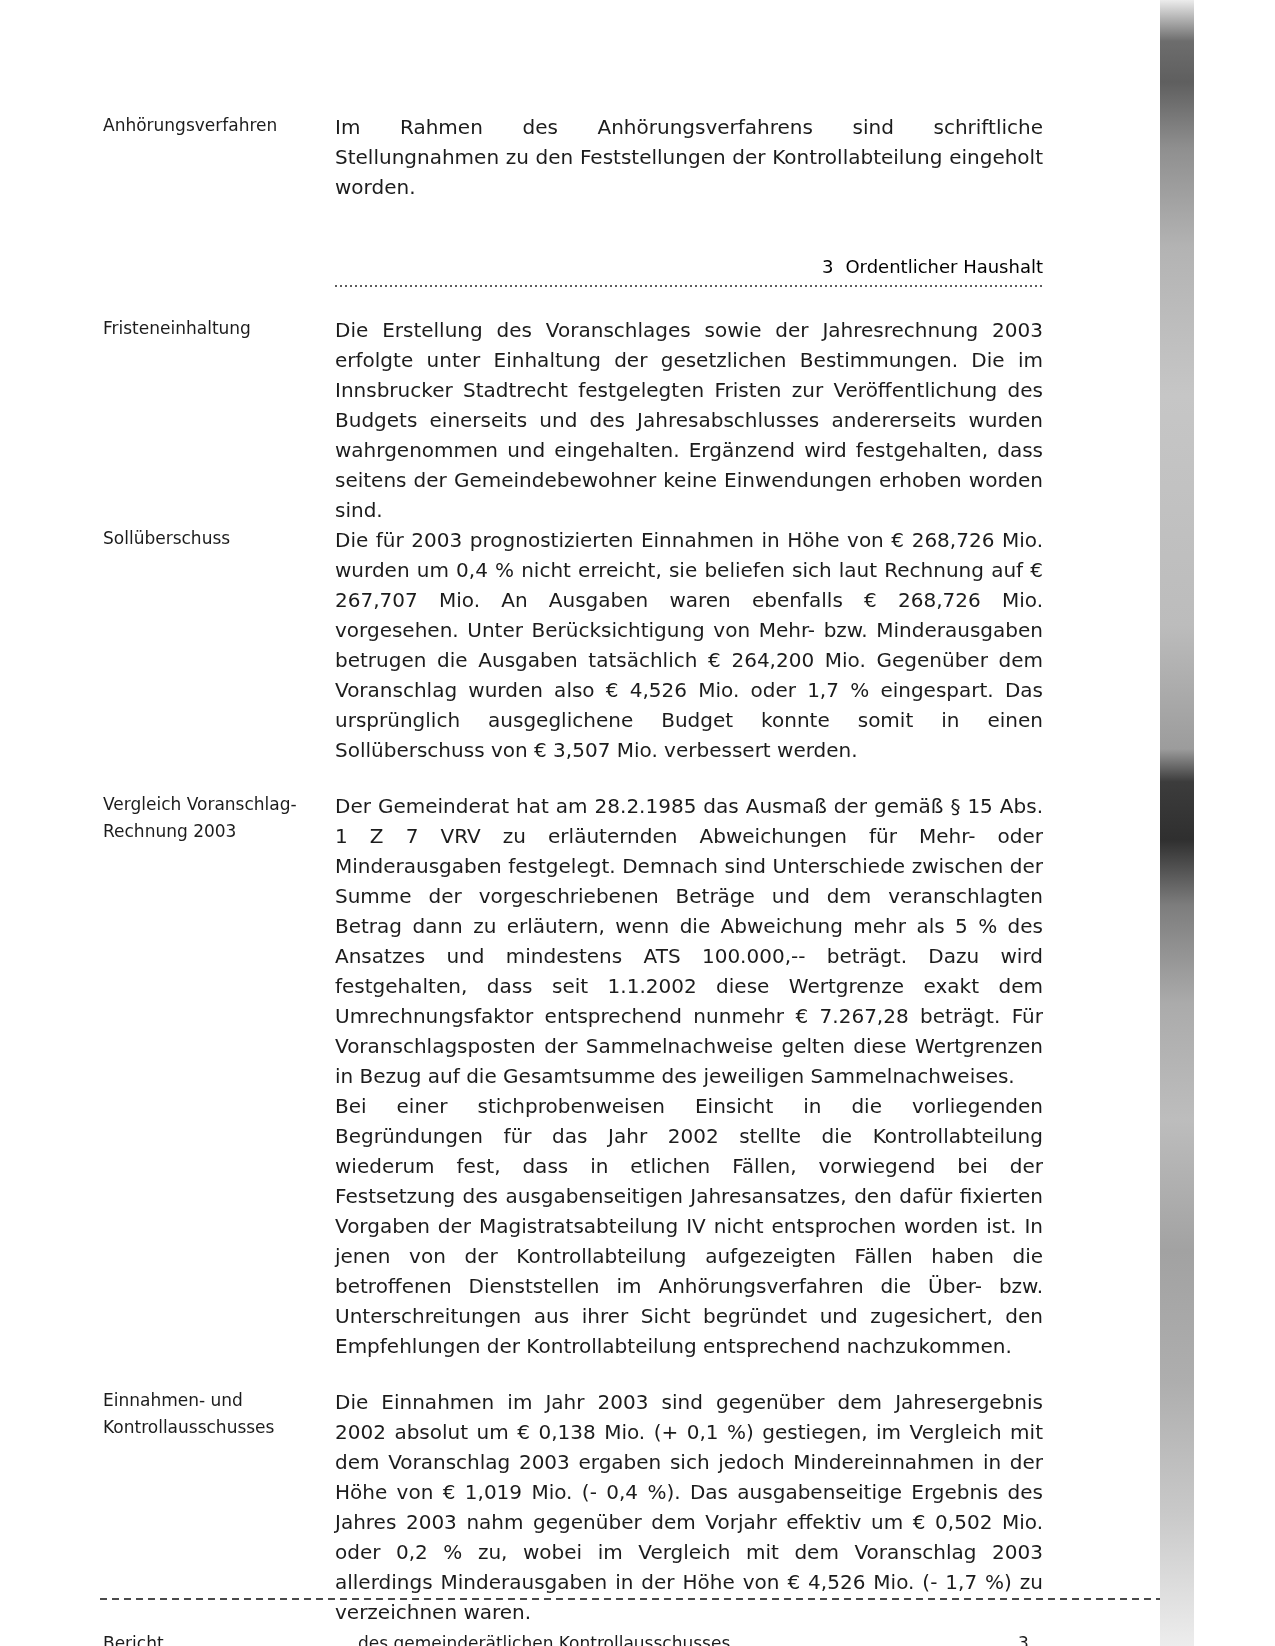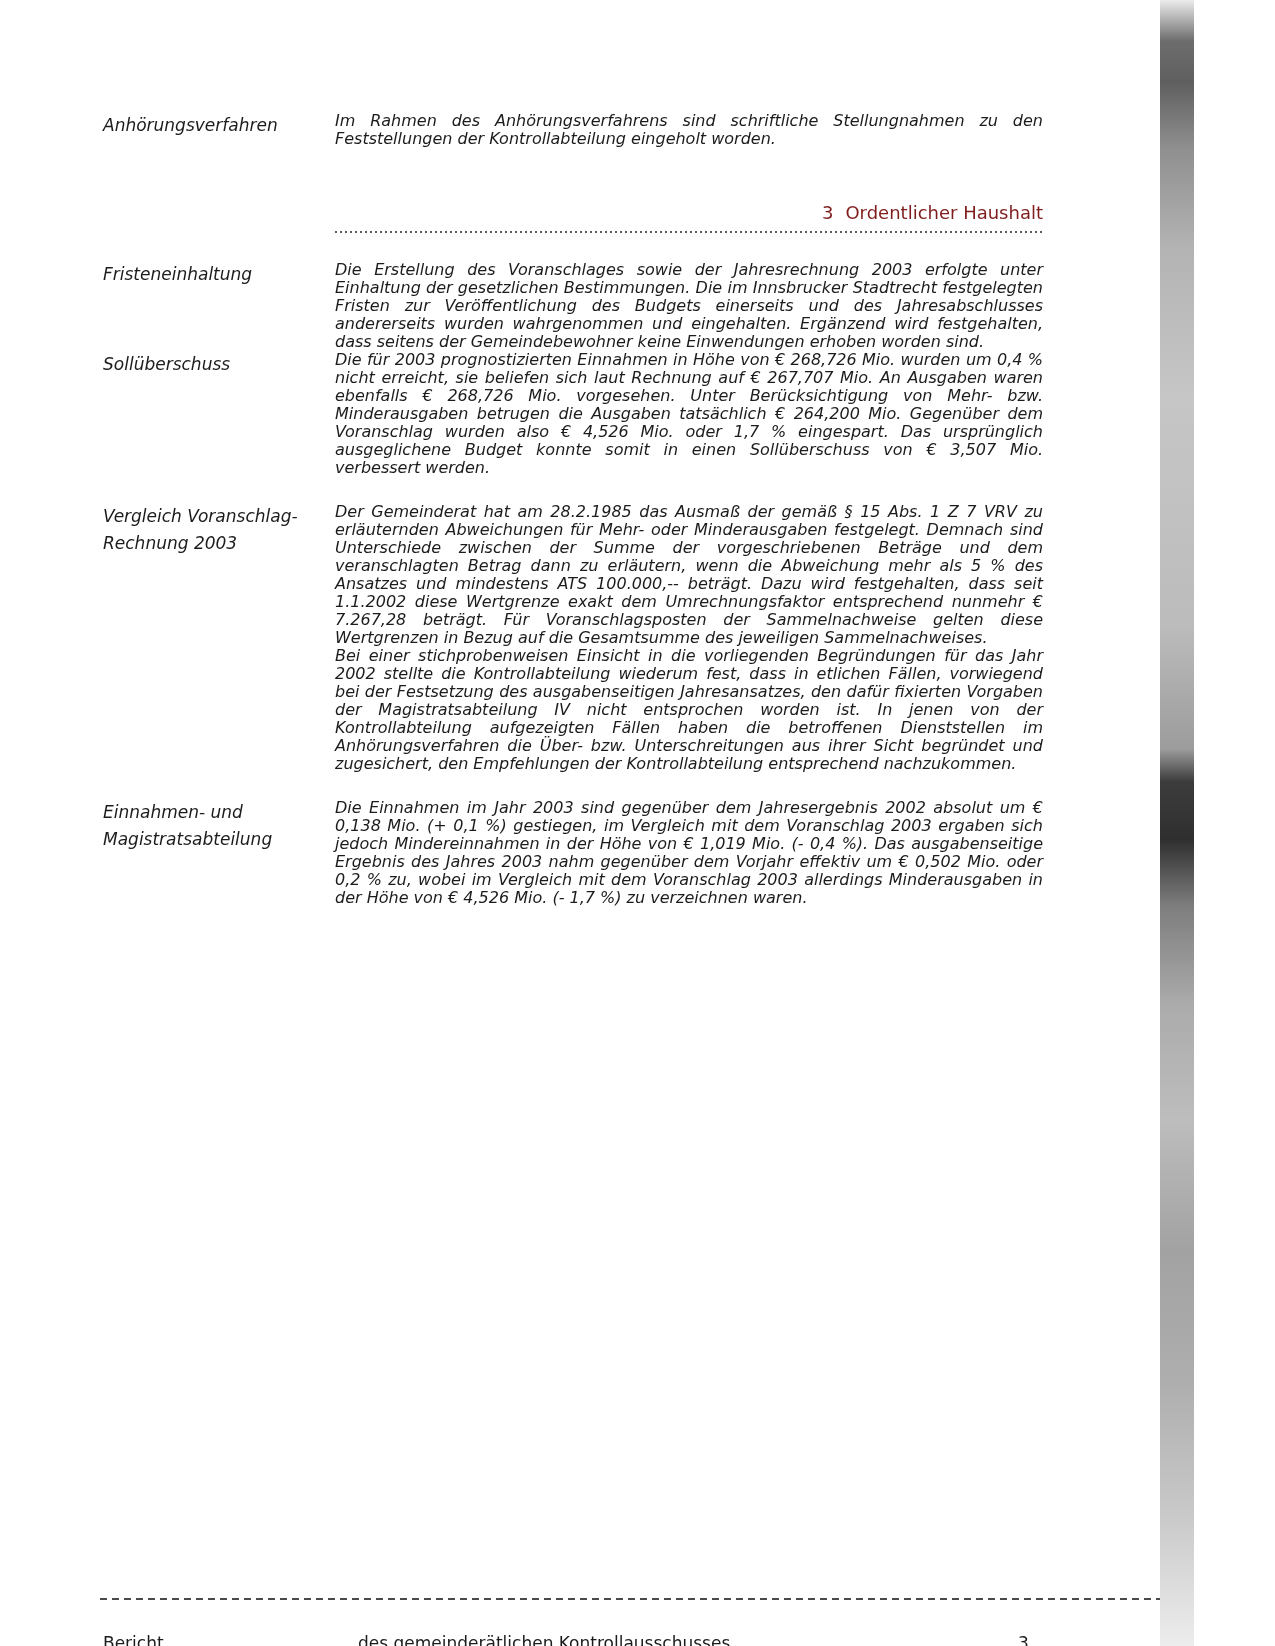--- a/index.html
+++ b/index.html
@@ -40,50 +40,50 @@
       #ededed 100%);
   }
 
   .content {
     position: absolute;
     left: 103px;
     top: 112px;
     width: 940px;
   }
 
-  .section { display: flex; align-items: flex-start; font-style: italic; }
+  .section { display: flex; align-items: flex-start; }
   .label-col {
     flex: 0 0 232px;
     width: 232px;
     font-size: 17px;
     line-height: 27px;
     white-space: pre-line;
     padding-right: 10px;
   }
   .body-col {
     flex: 1;
-    font-size: 16px;
-    line-height: 18px;
+    font-size: 20px;
+    line-height: 30px;
     text-align: justify;
   }
   .body-col p { margin: 0; }
 
   .sec-1 { margin-bottom: 52px; }
   .sec-2 { }
   .sec-3 { margin-bottom: 26px; }
   .sec-4 { margin-bottom: 26px; }
   .sec-5 { margin-bottom: 0; }
 
   .heading-block {
     margin-left: 232px;
     margin-bottom: 28px;
     text-align: right;
     font-size: 18px;
     line-height: 26px;
-    color: #7f1d1d;
+    color: #000000;
   }
   .heading-block .heading-number { margin-right: 12px; }
   .heading-rule {
     margin-top: 5px;
     height: 2px;
     background-image: repeating-linear-gradient(to right, #5c5c5c 0 2px, transparent 2px 5px);
   }
 
   .footer-rule {
     position: absolute;
@@ -144,21 +144,21 @@
       <div class="label-col">Vergleich Voranschlag-
 Rechnung 2003</div>
       <div class="body-col">
         <p>Der Gemeinderat hat am 28.2.1985 das Ausmaß der gemäß § 15 Abs. 1 Z 7 VRV zu erläuternden Abweichungen für Mehr- oder Minderausgaben festgelegt. Demnach sind Unterschiede zwischen der Summe der vorgeschriebenen Beträge und dem veranschlagten Betrag dann zu erläutern, wenn die Abweichung mehr als 5 % des Ansatzes und mindestens ATS 100.000,-- beträgt. Dazu wird festgehalten, dass seit 1.1.2002 diese Wertgrenze exakt dem Umrechnungsfaktor entsprechend nunmehr € 7.267,28 beträgt. Für Voranschlagsposten der Sammelnachweise gelten diese Wertgrenzen in Bezug auf die Gesamtsumme des jeweiligen Sammelnachweises.</p>
         <p>Bei einer stichprobenweisen Einsicht in die vorliegenden Begründungen für das Jahr 2002 stellte die Kontrollabteilung wiederum fest, dass in etlichen Fällen, vorwiegend bei der Festsetzung des ausgabenseitigen Jahresansatzes, den dafür fixierten Vorgaben der Magistratsabteilung IV nicht entsprochen worden ist. In jenen von der Kontrollabteilung aufgezeigten Fällen haben die betroffenen Dienststellen im Anhörungsverfahren die Über- bzw. Unterschreitungen aus ihrer Sicht begründet und zugesichert, den Empfehlungen der Kontrollabteilung entsprechend nachzukommen.</p>
       </div>
     </div>
 
     <div class="section sec-5">
       <div class="label-col">Einnahmen- und
-Magistratsabteilung</div>
+Kontrollausschusses</div>
       <div class="body-col">
         <p>Die Einnahmen im Jahr 2003 sind gegenüber dem Jahresergebnis 2002 absolut um € 0,138 Mio. (+ 0,1 %) gestiegen, im Vergleich mit dem Voranschlag 2003 ergaben sich jedoch Mindereinnahmen in der Höhe von € 1,019 Mio. (- 0,4 %). Das ausgabenseitige Ergebnis des Jahres 2003 nahm gegenüber dem Vorjahr effektiv um € 0,502 Mio. oder 0,2 % zu, wobei im Vergleich mit dem Voranschlag 2003 allerdings Minderausgaben in der Höhe von € 4,526 Mio. (- 1,7 %) zu verzeichnen waren.</p>
       </div>
     </div>
 
   </div>
 
   <div class="footer-rule"></div>
   <div class="footer-text">
     <span class="footer-left">Bericht</span>

